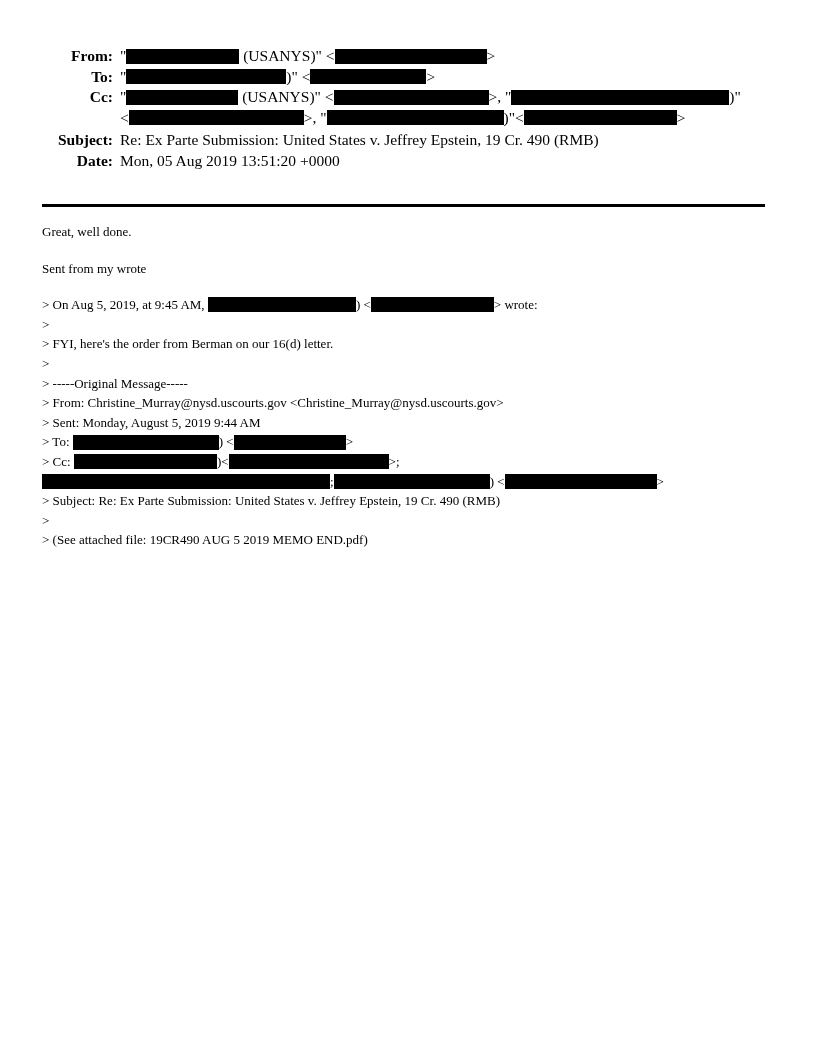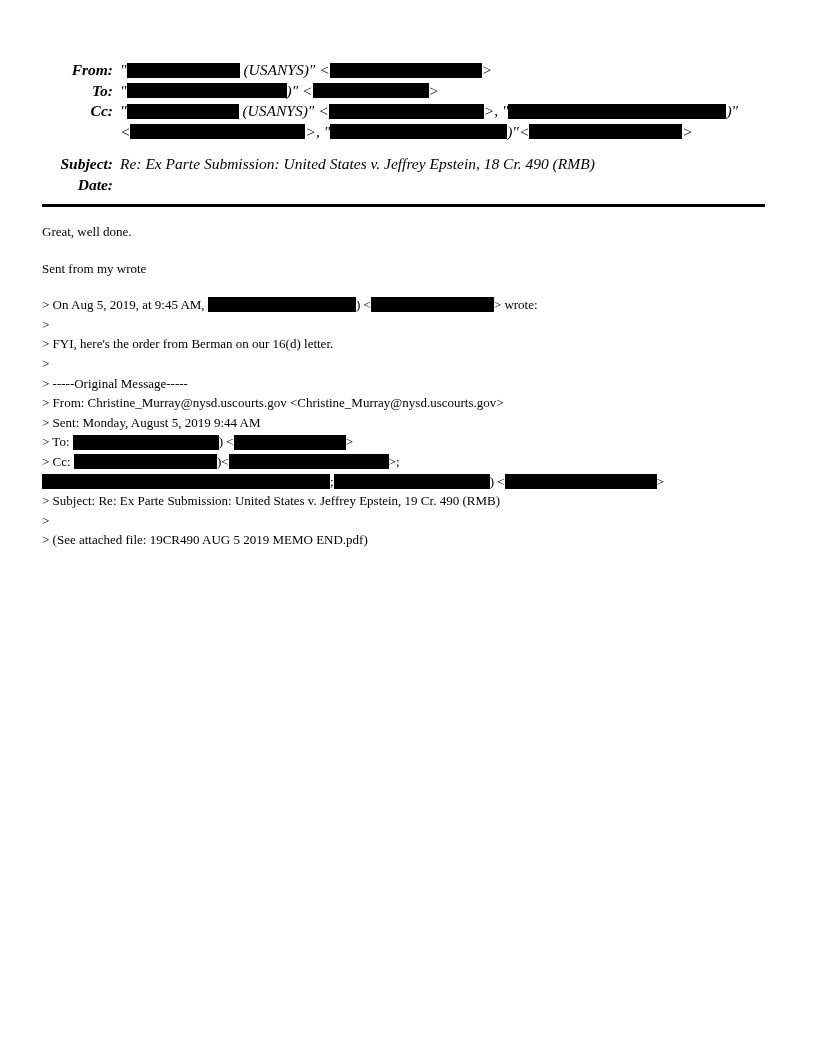--- a/index.html
+++ b/index.html
@@ -19,25 +19,24 @@
     position: absolute;
     left: 0; top: 0;
     width: 816px;
     height: 1056px;
   }
 
   
   .header {
     position: absolute;
     left: 42px;
-    top: 60px;
+    top: 46px;
     width: 730px;
     font-size: 15.5px;
     line-height: 20.5px;
-    font-style: italic;
   }
   .hrow {
     display: flex;
     align-items: flex-start;
     min-height: 20.5px;
   }
   .hlabel {
     width: 78px;
     flex: 0 0 78px;
     text-align: right;
@@ -152,29 +151,32 @@
         <span class="t">&gt;</span>
         <span class="t">, "</span>
         <span class="redact" style="width:177px"></span>
         <span class="t">)"</span>
         <span class="t">&lt;</span>
         <span class="redact" style="width:153px"></span>
         <span class="t">&gt;</span>
       </div>
     </div>
 
-    <div class="hrow" style="margin-top:12px">
+    <div class="hrow" style="margin-top:2px">
       <div class="hlabel">Subject:</div>
       <div class="hval">
-        <span class="t">Re: Ex Parte Submission: United States v. Jeffrey Epstein, 18 Cr. 490 (RMB)</span>
+        <span class="t">Re: Ex Parte Submission: United States v. Jeffrey Epstein, 19 Cr. 490 (RMB)</span>
       </div>
     </div>
 
     <div class="hrow">
       <div class="hlabel">Date:</div>
+      <div class="hval">
+        <span class="t">Mon, 05 Aug 2019 13:51:20 +0000</span>
+      </div>
     </div>
 
   </div>
 
   <div class="rule"></div>
 
   <div class="body">
 
     <div class="p">Great, well done.</div>
     <div class="spacer"></div>

